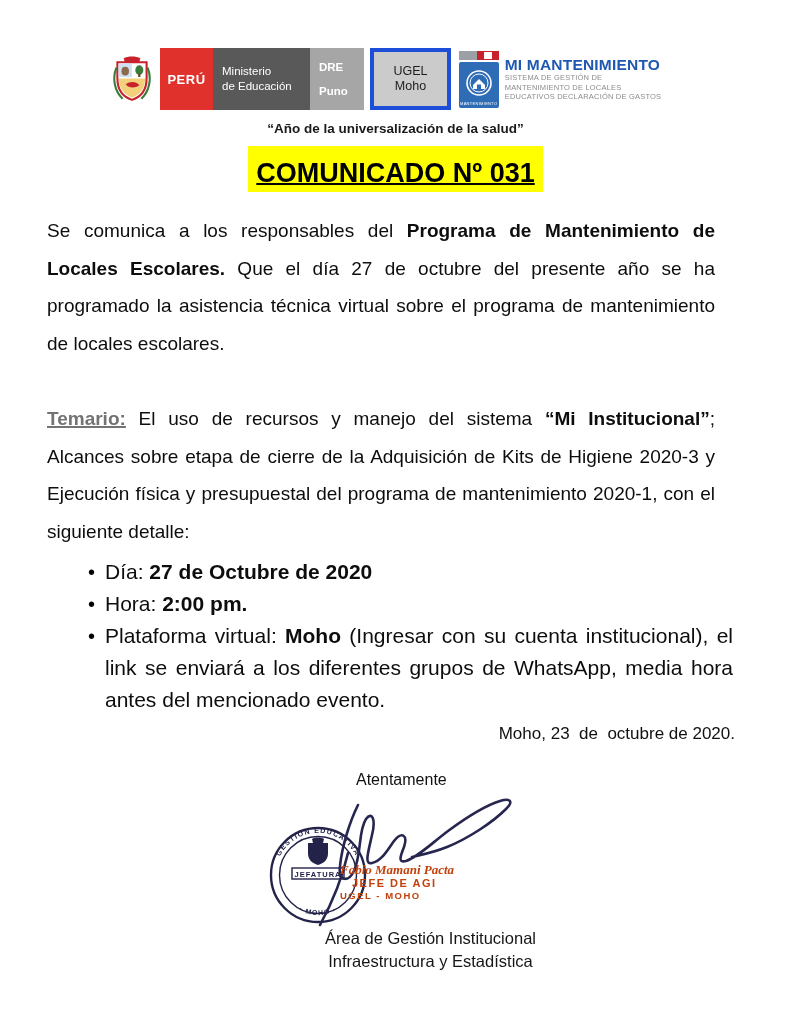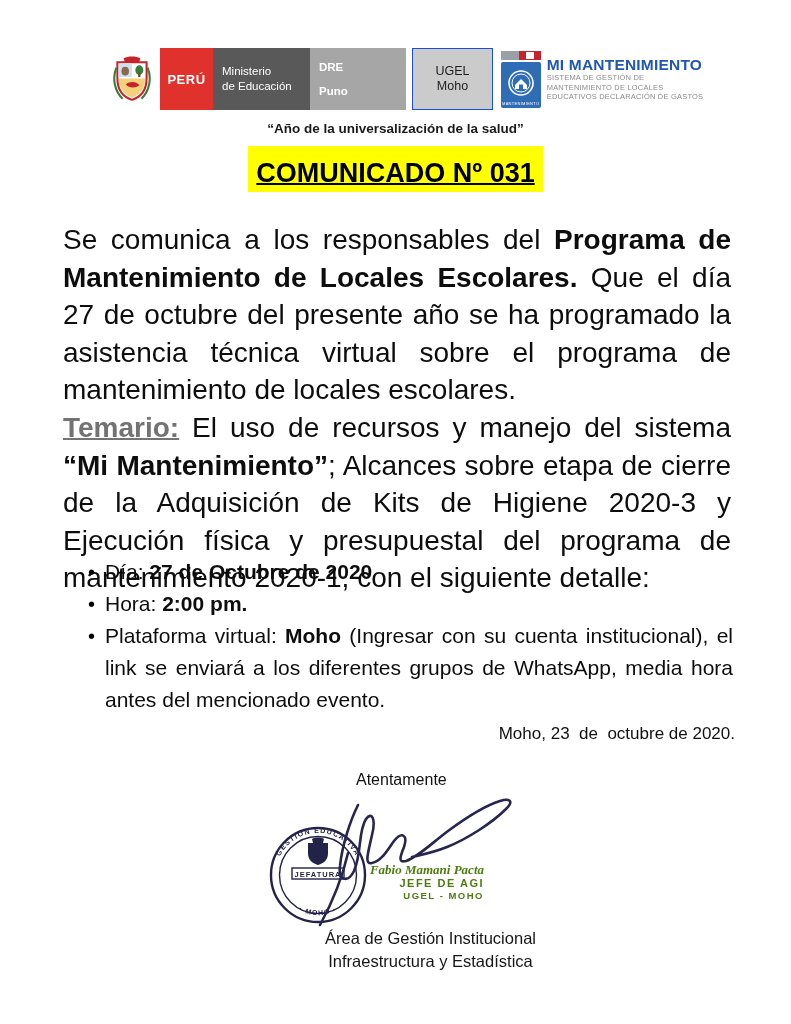--- a/index.html
+++ b/index.html
@@ -6,55 +6,55 @@
   .page{
     position:relative;width:791px;height:1024px;margin:0 auto;background:#ffffff;
     font-family:"Liberation Sans",sans-serif;color:#111;overflow:hidden;
   }
   
   .header{position:absolute;top:48px;left:103px;height:62px;display:flex;align-items:stretch;}
   .hbox{box-sizing:border-box;height:62px;display:flex;flex-direction:column;justify-content:center;}
   .escudo-box{width:57px;background:#fff;align-items:center;}
   .peru-box{width:53px;background:#e0312d;color:#fff;font-weight:bold;font-size:13px;letter-spacing:.5px;align-items:center;}
   .minedu-box{width:97px;background:#595959;color:#fff;font-size:11.5px;line-height:15px;padding-left:9px;}
-  .dre-box{width:96px;background:#a6a6a6;color:#fff;font-weight:bold;font-size:11.5px;line-height:15px;padding-left:9px;margin-right:6px;gap:9px;}
-  .ugel-box{width:81px;background:#cbcbcb;border:1px solid #1d4ed8;color:#1d1d1d;font-size:12.5px;line-height:15px;text-align:center;margin-right:6px;}
+  .dre-box{width:54px;background:#a6a6a6;color:#fff;font-weight:bold;font-size:11.5px;line-height:15px;padding-left:9px;margin-right:6px;gap:9px;}
+  .ugel-box{width:81px;background:#cbcbcb;border:4px solid #1d4ed8;color:#1d1d1d;font-size:12.5px;line-height:15px;text-align:center;margin-right:6px;}
   .logo-box{width:205px;background:#fff;display:flex;flex-direction:row;align-items:center;}
   .logo-icon-col{width:42px;display:flex;flex-direction:column;align-items:center;}
   .mini-flag{width:40px;height:9px;display:flex;margin-bottom:2px;}
   .mini-flag .g{width:18px;background:#9aa0a6;}
   .mini-flag .r{width:7px;background:#c8232c;}
   .mini-flag .w{width:8px;background:#fff;border-top:1px solid #c8232c;border-bottom:1px solid #c8232c;box-sizing:border-box;}
   .blue-square{width:40px;height:46px;background:#2e6cb5;border-radius:2px;position:relative;display:flex;flex-direction:column;align-items:center;justify-content:center;}
   .blue-square .caption{color:#fff;font-size:4px;line-height:5px;letter-spacing:.3px;position:absolute;bottom:2px;width:100%;text-align:center;}
   .logo-text-col{margin-left:5px;}
   .logo-title{color:#1f58b0;font-weight:bold;font-size:15.5px;line-height:17px;letter-spacing:.2px;}
   .logo-tag{color:#8c8c8c;font-size:7.5px;line-height:9.5px;letter-spacing:.2px;}
   
   .motto{position:absolute;top:121px;left:0;width:100%;text-align:center;font-weight:bold;font-size:13.5px;color:#1a1a1a;}
   .title-wrap{position:absolute;top:146px;left:0;width:100%;text-align:center;}
   .title{display:inline-block;background:#ffff00;color:#000;font-weight:bold;font-size:27px;padding:12px 8px 3px 8px;text-decoration:underline;text-decoration-thickness:2px;}
   
-  .para{position:absolute;left:63px;width:668px;font-size:28px;line-height:37.5px;text-align:justify;color:#0d0d0d;}
+  .para{position:absolute;left:47px;width:668px;font-size:19px;line-height:37.5px;text-align:justify;color:#0d0d0d;}
   .p1{top:193px;}
   .p2{top:381px;}
   .temario{color:#737373;font-weight:bold;text-decoration:underline;text-decoration-thickness:2px;}
   .b{font-weight:bold;}
   .bullets{position:absolute;left:88px;top:556px;width:645px;}
   .bullet-row{display:flex;align-items:flex-start;}
   .bullet-dot{width:17px;flex:0 0 17px;font-size:20px;line-height:32px;color:#000;}
   .bullet-text{font-size:21px;line-height:32px;text-align:justify;color:#0d0d0d;}
   
   .dateline{position:absolute;top:724px;right:56px;font-size:17px;color:#111;white-space:pre;}
   .closing{position:absolute;top:771px;left:356px;font-size:16px;color:#111;}
   
   .sig-svg{position:absolute;left:262px;top:791px;}
-  .sig-text{position:absolute;left:340px;top:862px;width:144px;text-align:right;color:#4d7c0f;}
+  .sig-text{position:absolute;left:340px;top:862px;width:144px;text-align:left;color:#c2410c;}
   .sig-name{font-family:"Liberation Serif",serif;font-style:italic;font-weight:bold;font-size:13px;line-height:15px;}
-  .sig-role{font-weight:bold;font-size:11px;line-height:13px;letter-spacing:1.5px;}
+  .sig-role{font-weight:bold;font-size:11px;line-height:13px;letter-spacing:1.5px;padding-left:12px;}
   .sig-org{font-weight:bold;font-size:9.5px;line-height:12px;letter-spacing:1.5px;}
   
   .footer{position:absolute;top:927px;left:0;width:100%;text-align:center;font-size:16.5px;line-height:23px;color:#161616;padding-left:35px;}
 </style>
 </head>
 <body>
 
 <div class="page">
 
   <div class="header">
@@ -121,21 +121,21 @@
   </div>
 
   <div class="motto">“Año de la universalización de la salud”</div>
 
   <div class="title-wrap">
     <span class="title">COMUNICADO Nº 031</span>
   </div>
 
   <p class="para p1"><span>Se comunica a los responsables del </span><span class="b">Programa de Mantenimiento de Locales Escolares.</span><span>  Que el día 27 de octubre del presente año se ha programado la asistencia técnica virtual sobre el programa de mantenimiento de locales escolares.</span></p>
 
-  <p class="para p2"><span class="temario">Temario:</span><span> El uso de recursos y manejo del sistema </span><span class="b">“Mi Mantenimiento”</span><span>; Alcances sobre etapa de cierre de la Adquisición de Kits de Higiene 2020-3 y Ejecución física y presupuestal del programa de mantenimiento 2020-1, con el siguiente detalle:</span></p>
+  <p class="para p2"><span class="temario">Temario:</span><span> El uso de recursos y manejo del sistema </span><span class="b">“Mi Institucional”</span><span>; Alcances sobre etapa de cierre de la Adquisición de Kits de Higiene 2020-3 y Ejecución física y presupuestal del programa de mantenimiento 2020-1, con el siguiente detalle:</span></p>
 
   <div class="bullets">
     <div class="bullet-row">
       <div class="bullet-dot">•</div>
       <div class="bullet-text"><span>Día: </span><span class="b">27 de Octubre de 2020</span><span></span></div>
     </div>
     <div class="bullet-row">
       <div class="bullet-dot">•</div>
       <div class="bullet-text"><span>Hora: </span><span class="b">2:00 pm.</span><span></span></div>
     </div>

